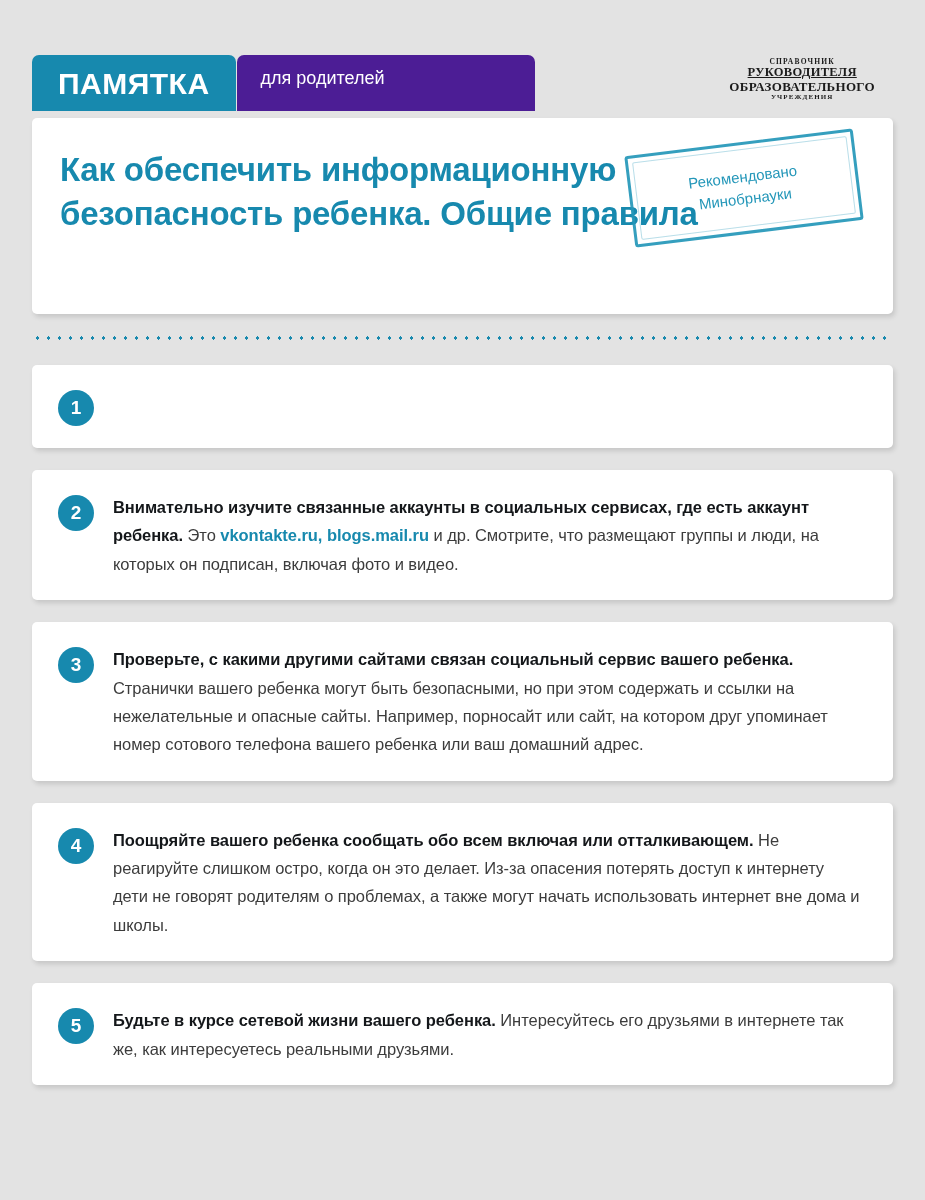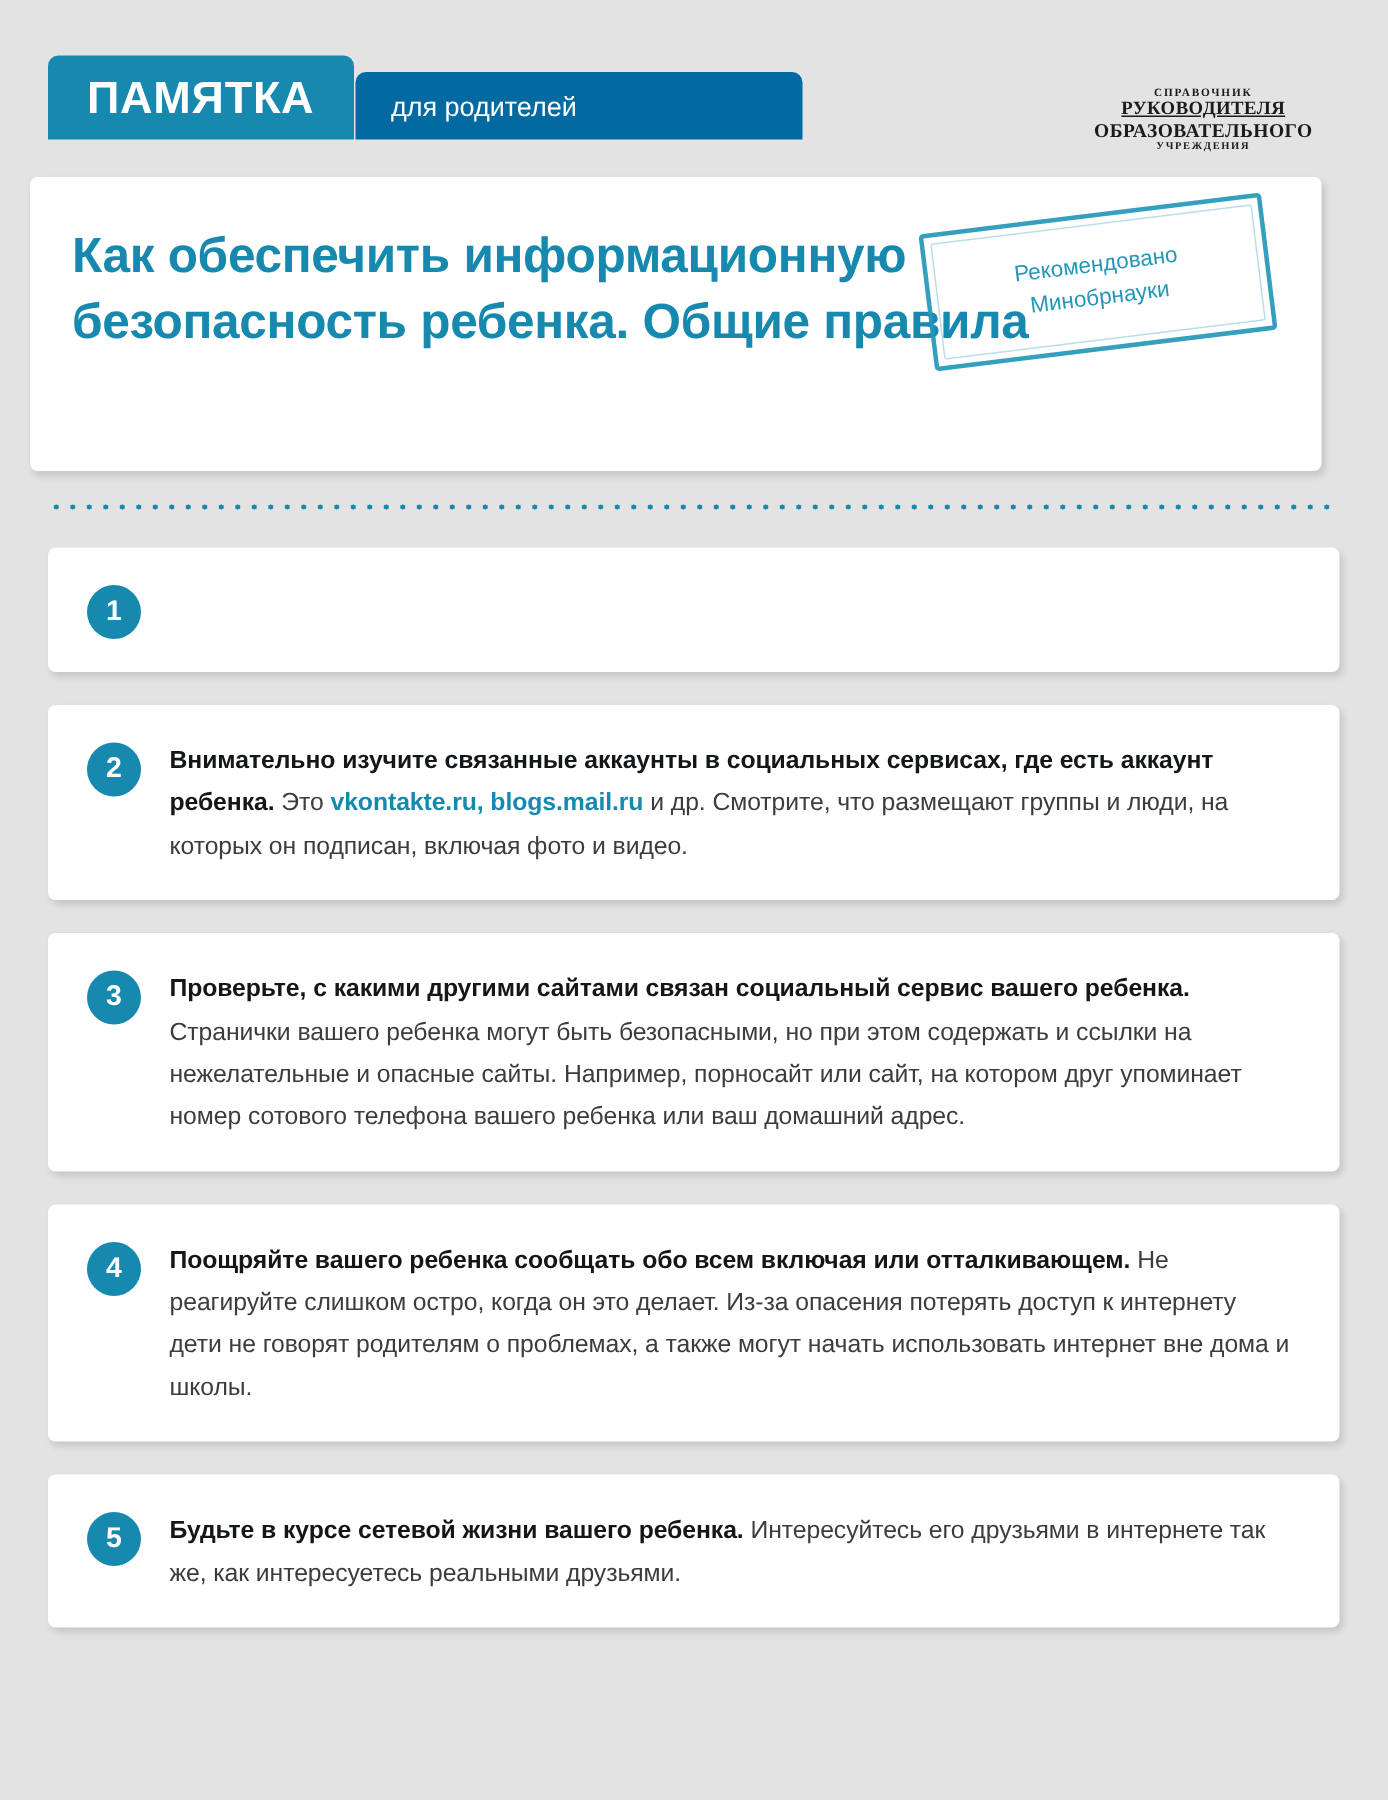--- a/index.html
+++ b/index.html
@@ -13,37 +13,36 @@
     background: #e3e3e3;
     font-family: "Liberation Sans", sans-serif;
     position: relative;
     overflow: hidden;
   }
 
   
   .header-tabs {
     position: absolute;
     left: 32px;
-    top: 37px;
-    display: flex;
-    align-items: flex-end;
+    top: 55px;
+    display: flex;
     z-index: 3;
   }
   .tab-main {
     background: #1789ae;
     color: #ffffff;
     font-size: 30px;
     font-weight: bold;
     letter-spacing: 0.5px;
     padding: 14px 26px 12px 26px;
     border-radius: 7px 7px 0 0;
     line-height: 1;
   }
   .tab-sub {
-    background: #0369a1;
+    background: #4c1d95;
     color: #ffffff;
     font-size: 18px;
     padding: 14px 150px 13px 24px;
     border-radius: 7px 7px 0 0;
     line-height: 1;
     margin-left: 1px;
     position: relative;
     top: 0;
   }
 
@@ -79,21 +78,21 @@
   .logo-l4 {
     font-family: "Liberation Serif", serif;
     font-size: 7px;
     letter-spacing: 1.1px;
     font-weight: bold;
   }
 
   
   .title-card {
     position: absolute;
-    left: 20px;
+    left: 32px;
     top: 118px;
     width: 861px;
     height: 196px;
     background: #ffffff;
     border-radius: 5px;
     box-shadow: 2px 3px 5px rgba(0,0,0,0.13);
     z-index: 2;
   }
   .title-text {
     position: absolute;

